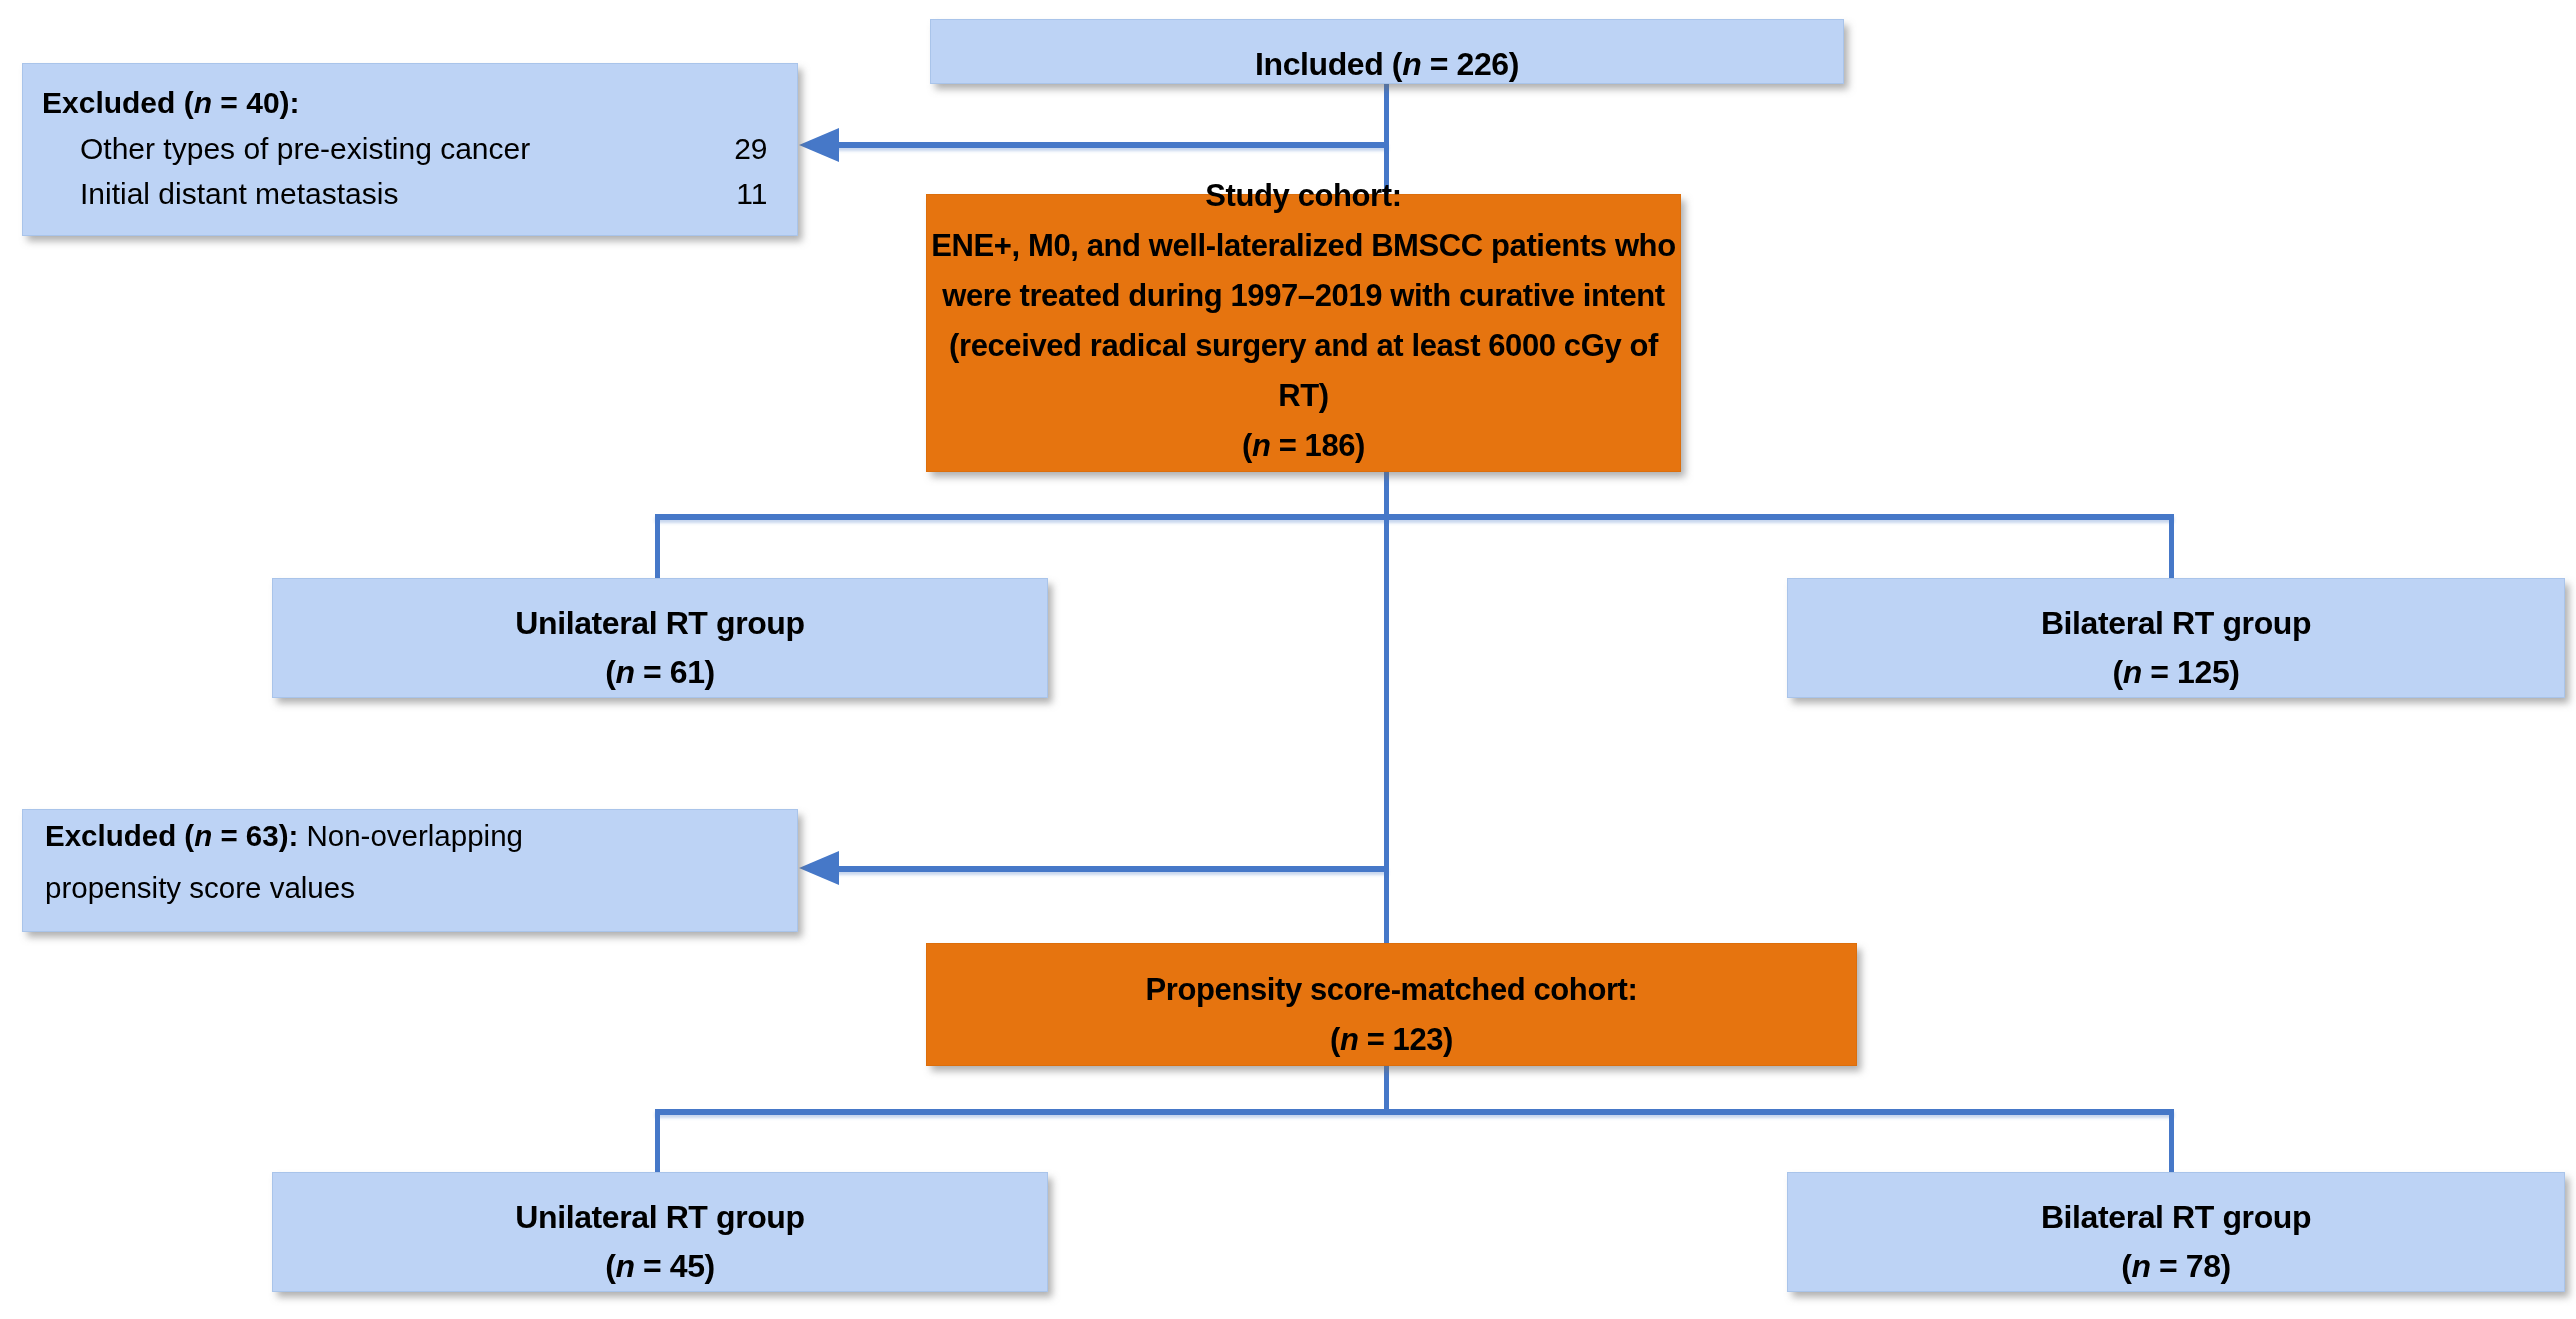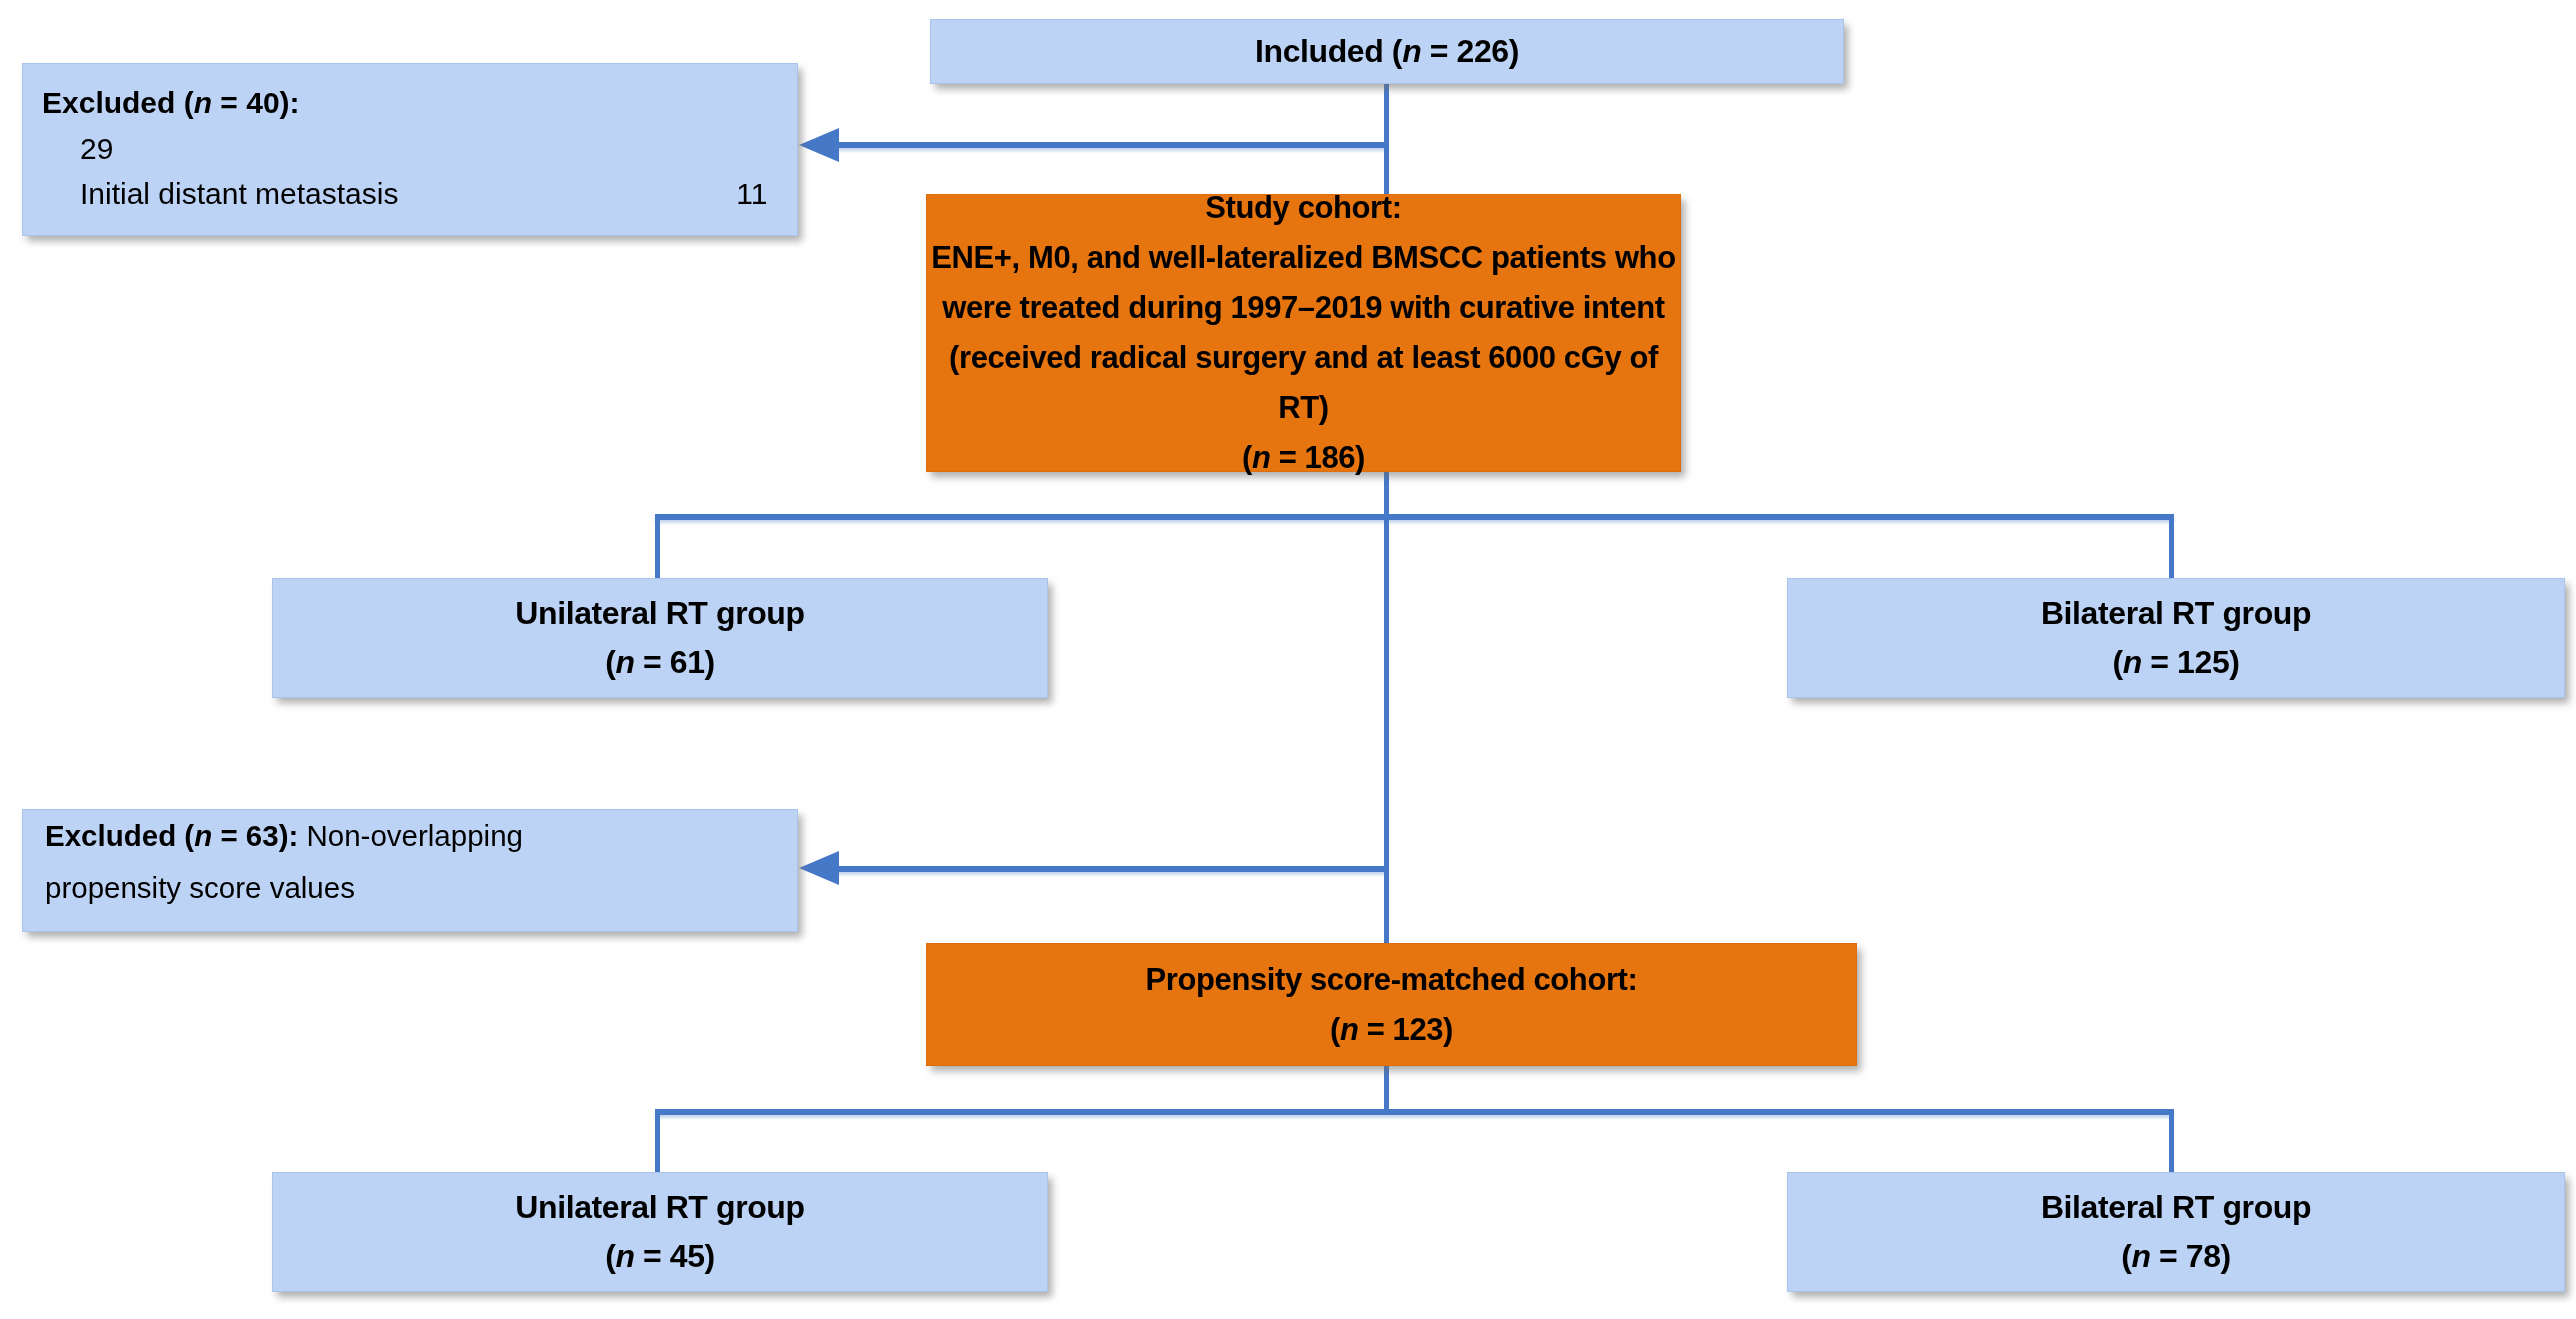--- a/index.html
+++ b/index.html
@@ -17,21 +17,21 @@
     border:1.5px solid #A9C4EA;
     box-shadow:5.2px 5.9px 7.4px rgba(110,110,110,0.55);
   }
   .box-orange{
     background:#E6740F;
     border:1.5px solid #DC6E0B;
     box-shadow:5.2px 5.9px 7.4px rgba(110,110,110,0.55);
   }
   .center-col{
     display:flex;flex-direction:column;
-    align-items:center;justify-content:center;
+    align-items:center;justify-content:flex-end;
     text-align:center;
   }
   .b{font-weight:bold;}
   .it{font-style:italic;}
   .t44{font-size:32px;letter-spacing:-0.4px;}
   .t42{font-size:31px;letter-spacing:-0.4px;}
   .t40{font-size:29.5px;}
   .t31{font-size:30px;}
   .lh66{line-height:49px;}
   .lh68{line-height:50px;}
@@ -81,20 +81,21 @@
     <div>
       <span>Included (</span><span class="it">n</span><span> = 226)</span>
     </div>
   </div>
 
   <div class="box box-blue t31" id="excluded-top" style="left:22px;top:63px;width:776px;height:173px;">
     <div class="title b">
       <span>Excluded (</span><span class="it">n</span><span> = 40):</span>
     </div>
     <div class="row">
+      <span>Other types of pre-existing cancer</span>
       <span>29</span>
     </div>
     <div class="row">
       <span>Initial distant metastasis</span>
       <span>11</span>
     </div>
   </div>
 
   <div class="box box-orange center-col t42 b lh68" style="left:926px;top:194px;width:755px;height:278px;">
     <div>Study cohort:</div>

